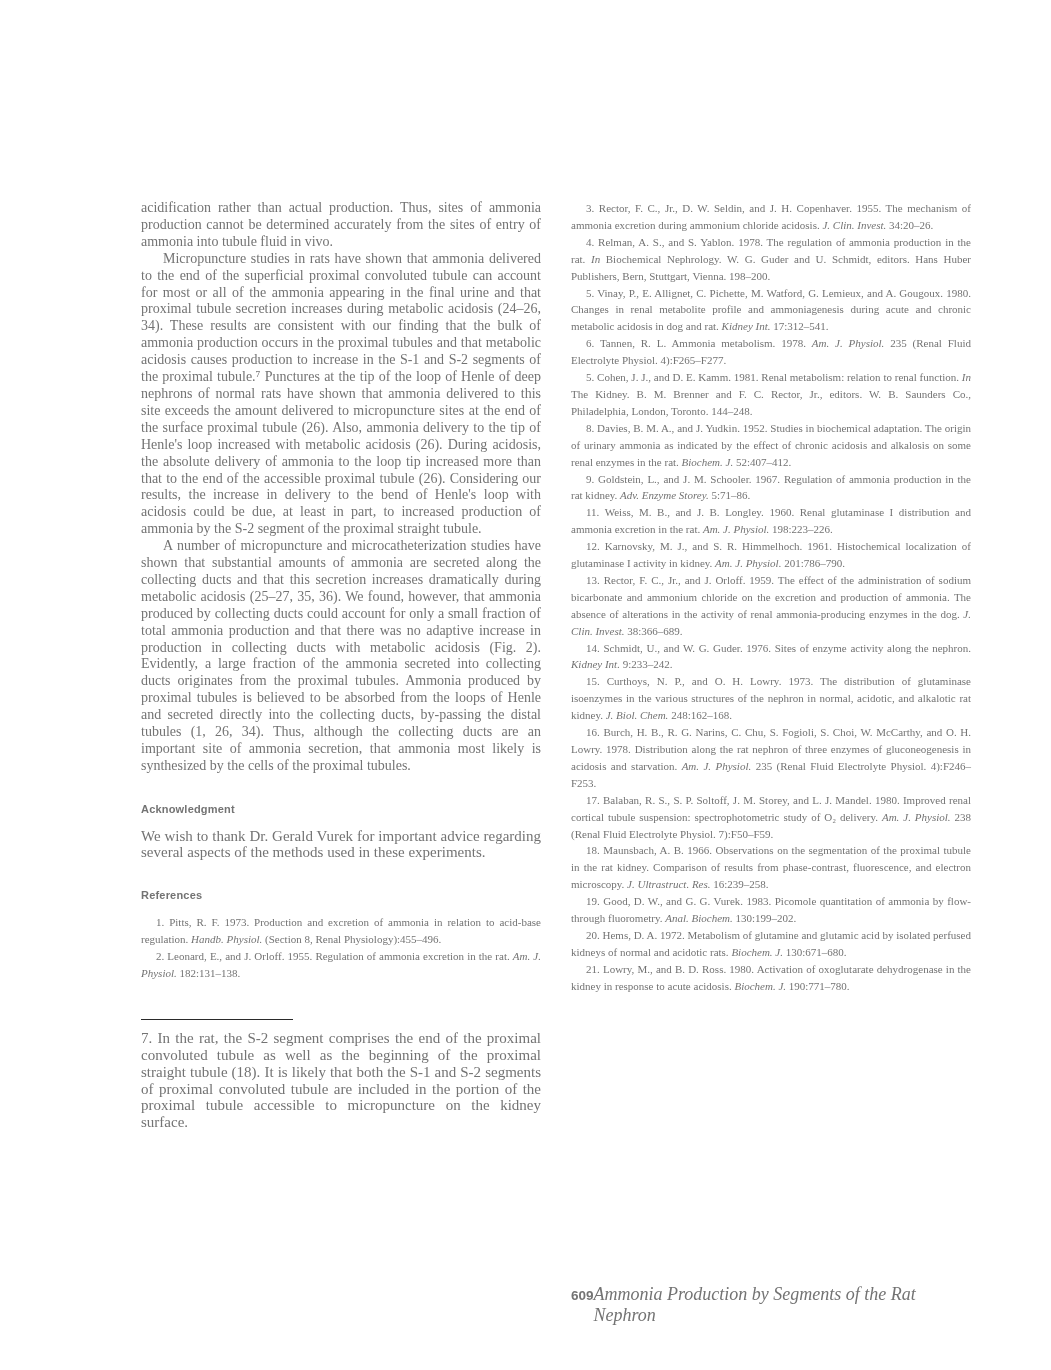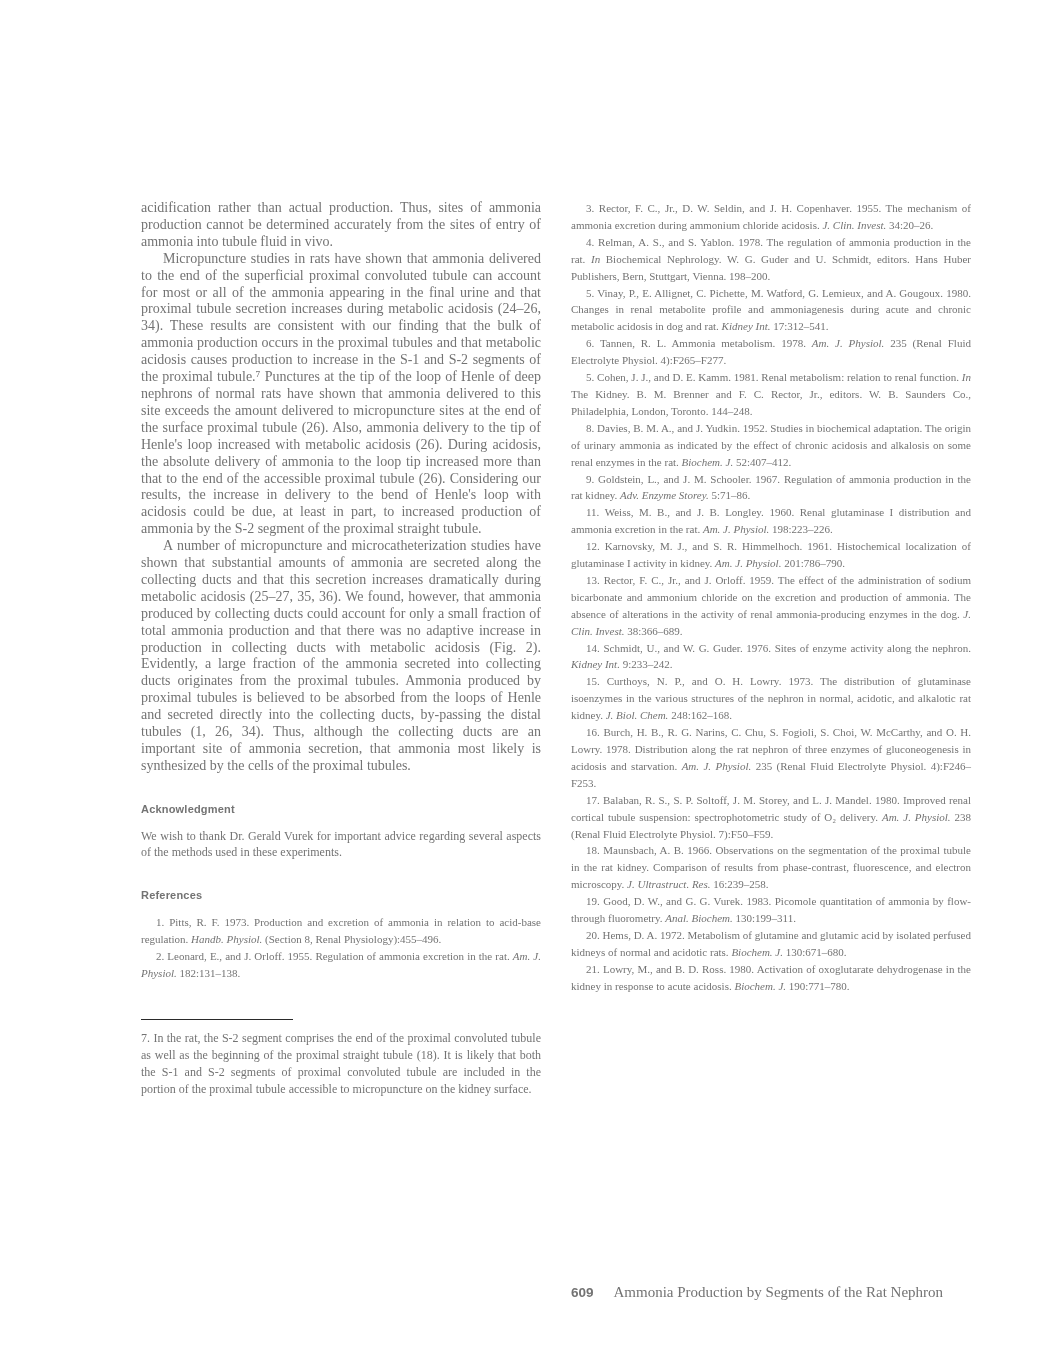--- a/index.html
+++ b/index.html
@@ -31,21 +31,21 @@
   .noindent { text-indent: 0; }
   .section-heading {
     font-family: "Liberation Sans", sans-serif;
     font-size: 11px;
     font-weight: bold;
     margin-top: 28px;
     margin-bottom: 13px;
     letter-spacing: 0.2px;
   }
   .small-par {
-    font-size: 12px;
+    font-size: 15px;
     line-height: 16.5px;
     text-align: justify;
   }
   .ref-list p.ref {
     font-size: 11px;
     line-height: 16.9px;
     text-align: justify;
     text-indent: 15px;
   }
   .it { font-style: italic; }
@@ -56,29 +56,29 @@
     margin-bottom: 10px;
   }
   .fn-text { line-height: 16.7px; }
   .footer {
     position: absolute;
     left: 571px;
     top: 1284px;
     width: 400px;
     display: flex;
     align-items: baseline;
-    gap: 20px;
   }
   .page-number {
     font-family: "Liberation Sans", sans-serif;
     font-weight: bold;
     font-size: 13.5px;
   }
   .running-title {
-    font-size: 15px;
+    font-style: italic;
+    font-size: 18px;
   }
 </style>
 </head>
 <body>
 
 <div class="page">
   <div class="columns">
 
     <div class="col col-left">
       <p class="body-par noindent">acidification rather than actual production. Thus, sites of ammonia production cannot be determined accurately from the sites of entry of ammonia into tubule fluid in vivo.</p>
@@ -110,21 +110,21 @@
           <p class="ref"><span>8. Davies, B. M. A., and J. Yudkin. 1952. Studies in biochemical adaptation. The origin of urinary ammonia as indicated by the effect of chronic acidosis and alkalosis on some renal enzymes in the rat. </span><span class="it">Biochem. J.</span><span> 52:407–412.</span></p>
           <p class="ref"><span>9. Goldstein, L., and J. M. Schooler. 1967. Regulation of ammonia production in the rat kidney. </span><span class="it">Adv. Enzyme Storey.</span><span> 5:71–86.</span></p>
           <p class="ref"><span>11. Weiss, M. B., and J. B. Longley. 1960. Renal glutaminase I distribution and ammonia excretion in the rat. </span><span class="it">Am. J. Physiol.</span><span> 198:223–226.</span></p>
           <p class="ref"><span>12. Karnovsky, M. J., and S. R. Himmelhoch. 1961. Histochemical localization of glutaminase I activity in kidney. </span><span class="it">Am. J. Physiol.</span><span> 201:786–790.</span></p>
           <p class="ref"><span>13. Rector, F. C., Jr., and J. Orloff. 1959. The effect of the administration of sodium bicarbonate and ammonium chloride on the excretion and production of ammonia. The absence of alterations in the activity of renal ammonia-producing enzymes in the dog. </span><span class="it">J. Clin. Invest.</span><span> 38:366–689.</span></p>
           <p class="ref"><span>14. Schmidt, U., and W. G. Guder. 1976. Sites of enzyme activity along the nephron. </span><span class="it">Kidney Int.</span><span> 9:233–242.</span></p>
           <p class="ref"><span>15. Curthoys, N. P., and O. H. Lowry. 1973. The distribution of glutaminase isoenzymes in the various structures of the nephron in normal, acidotic, and alkalotic rat kidney. </span><span class="it">J. Biol. Chem.</span><span> 248:162–168.</span></p>
           <p class="ref"><span>16. Burch, H. B., R. G. Narins, C. Chu, S. Fogioli, S. Choi, W. McCarthy, and O. H. Lowry. 1978. Distribution along the rat nephron of three enzymes of gluconeogenesis in acidosis and starvation. </span><span class="it">Am. J. Physiol.</span><span> 235 (Renal Fluid Electrolyte Physiol. 4):F246–F253.</span></p>
           <p class="ref"><span>17. Balaban, R. S., S. P. Soltoff, J. M. Storey, and L. J. Mandel. 1980. Improved renal cortical tubule suspension: spectrophotometric study of O₂ delivery. </span><span class="it">Am. J. Physiol.</span><span> 238 (Renal Fluid Electrolyte Physiol. 7):F50–F59.</span></p>
           <p class="ref"><span>18. Maunsbach, A. B. 1966. Observations on the segmentation of the proximal tubule in the rat kidney. Comparison of results from phase-contrast, fluorescence, and electron microscopy. </span><span class="it">J. Ultrastruct. Res.</span><span> 16:239–258.</span></p>
-          <p class="ref"><span>19. Good, D. W., and G. G. Vurek. 1983. Picomole quantitation of ammonia by flow-through fluorometry. </span><span class="it">Anal. Biochem.</span><span> 130:199–311.</span></p>
+          <p class="ref"><span>19. Good, D. W., and G. G. Vurek. 1983. Picomole quantitation of ammonia by flow-through fluorometry. </span><span class="it">Anal. Biochem.</span><span> 130:199–202.</span></p>
           <p class="ref"><span>20. Hems, D. A. 1972. Metabolism of glutamine and glutamic acid by isolated perfused kidneys of normal and acidotic rats. </span><span class="it">Biochem. J.</span><span> 130:671–680.</span></p>
           <p class="ref"><span>21. Lowry, M., and B. D. Ross. 1980. Activation of oxoglutarate dehydrogenase in the kidney in response to acute acidosis. </span><span class="it">Biochem. J.</span><span> 190:771–780.</span></p>
         </div>
     </div>
 
   </div>
 
   <div class="footer">
     <span class="page-number">609</span>
     <span class="running-title">Ammonia Production by Segments of the Rat Nephron</span>

